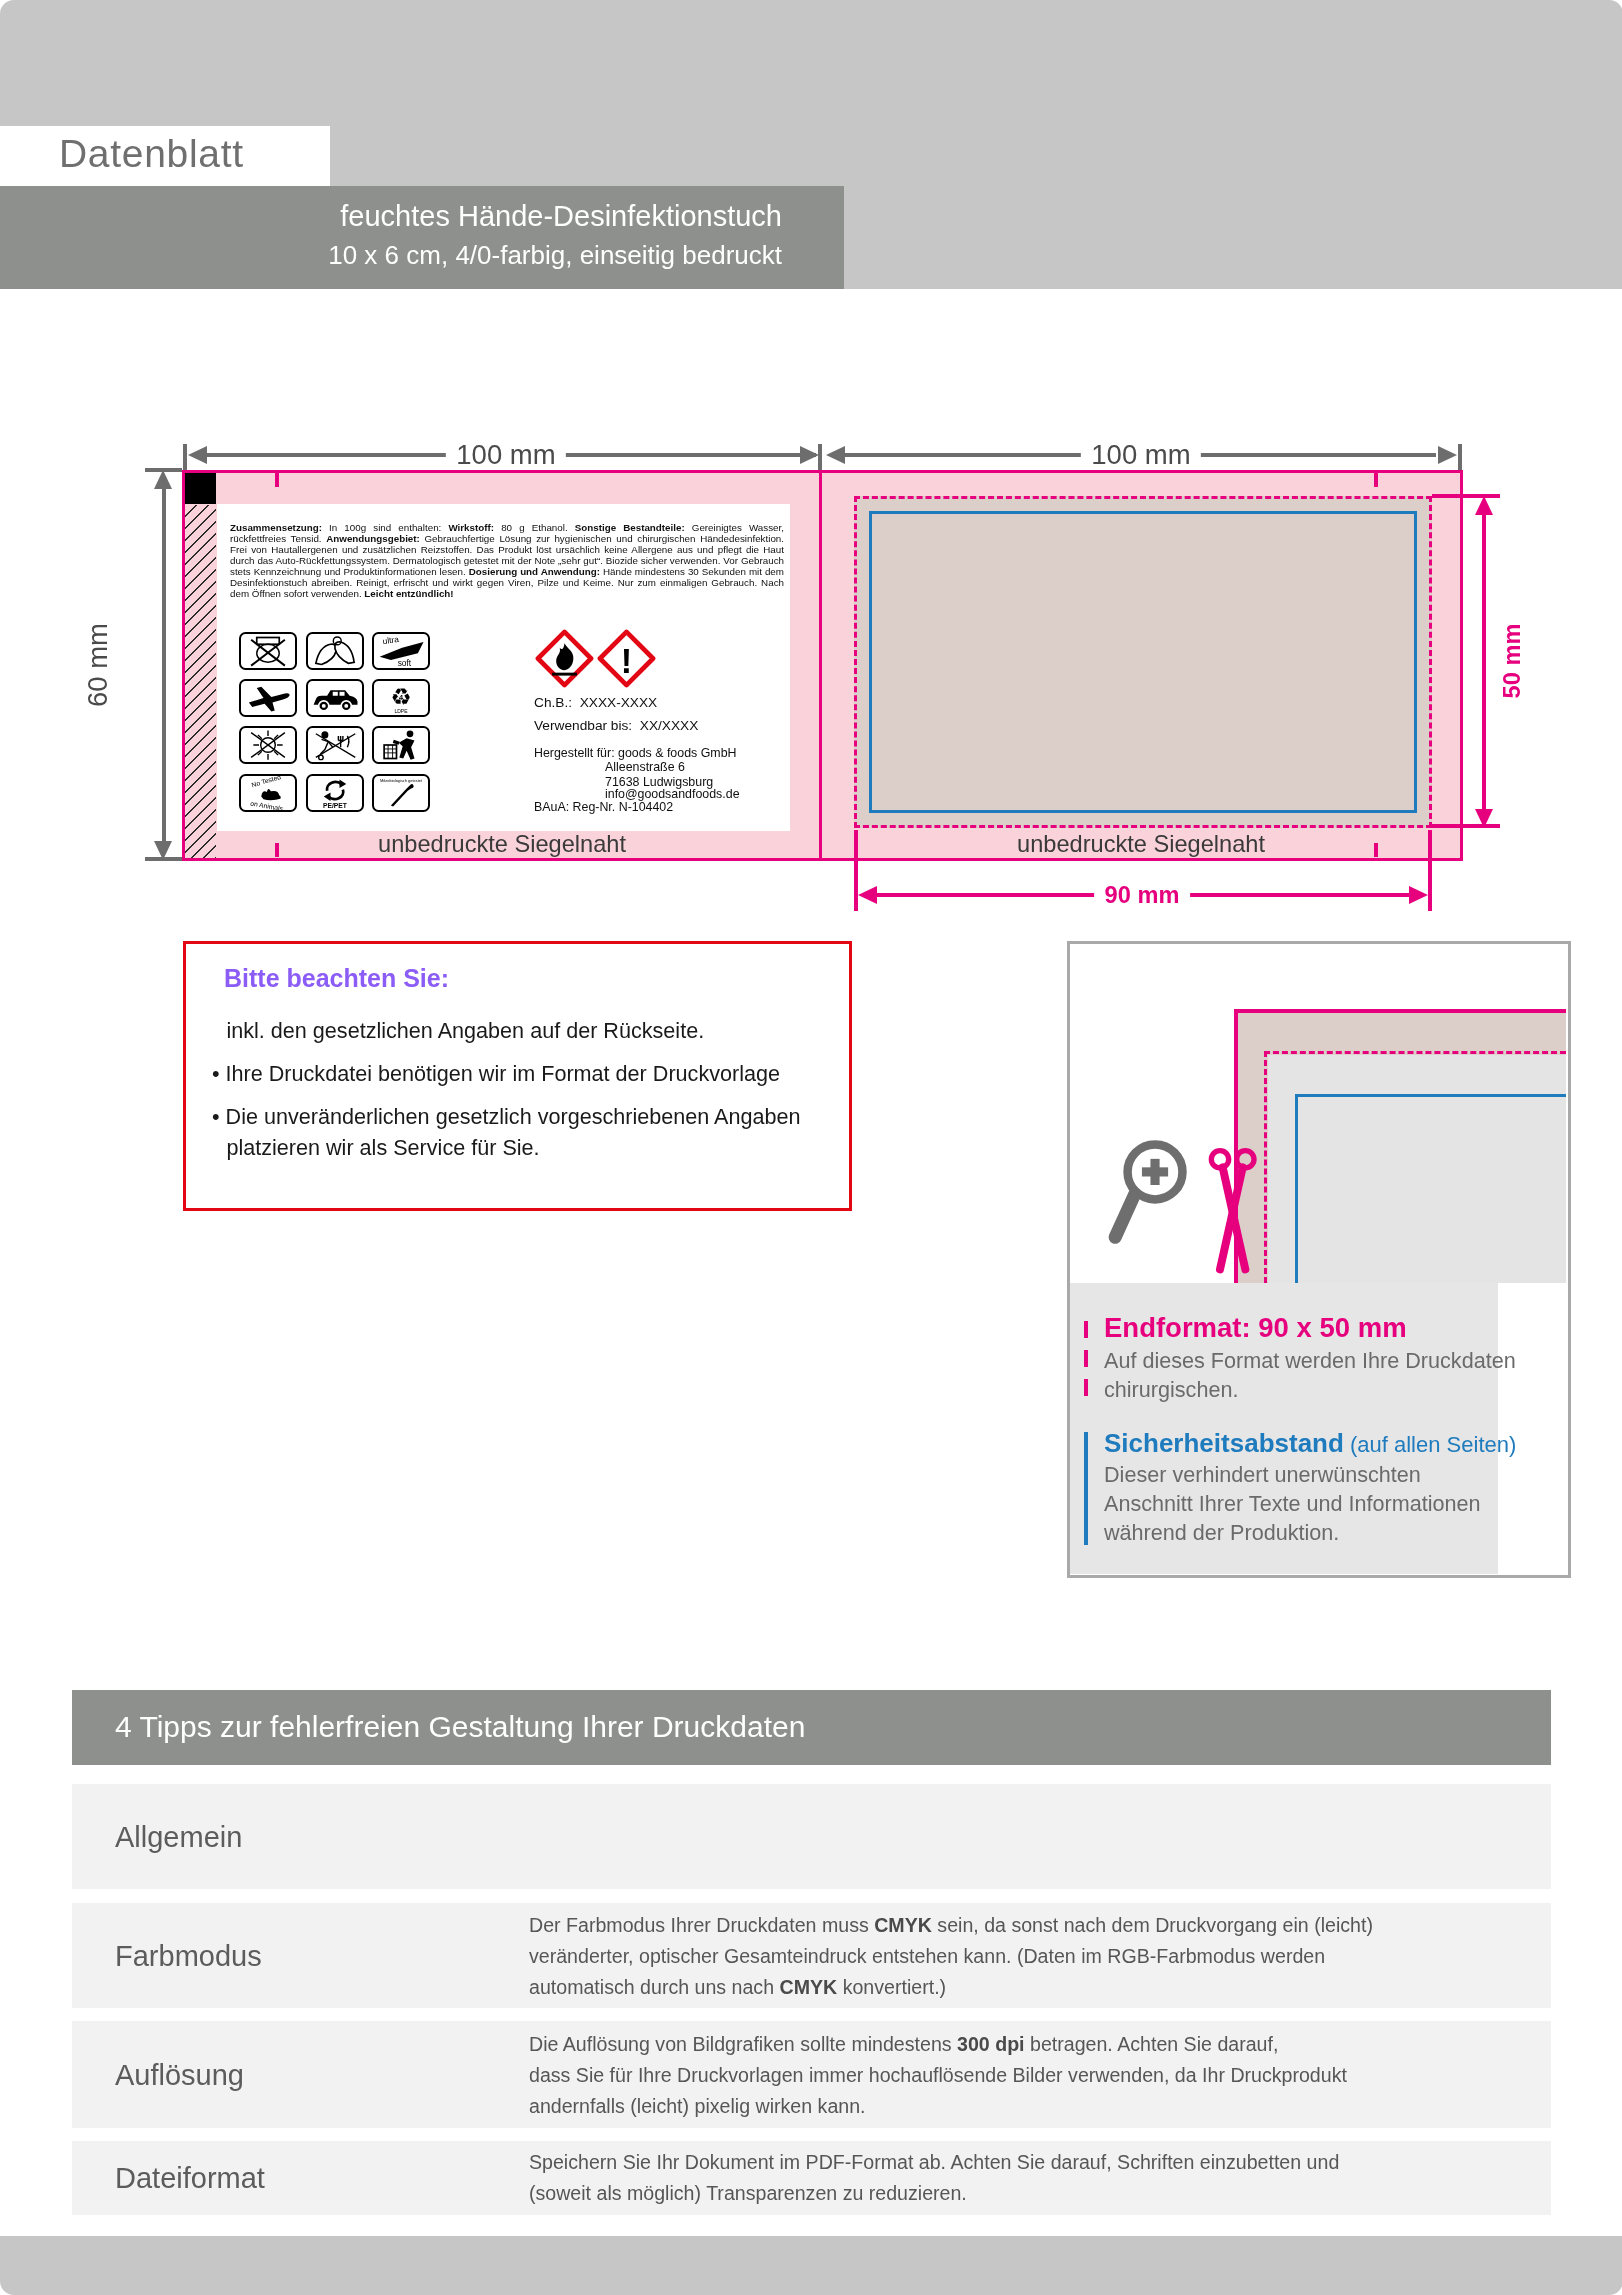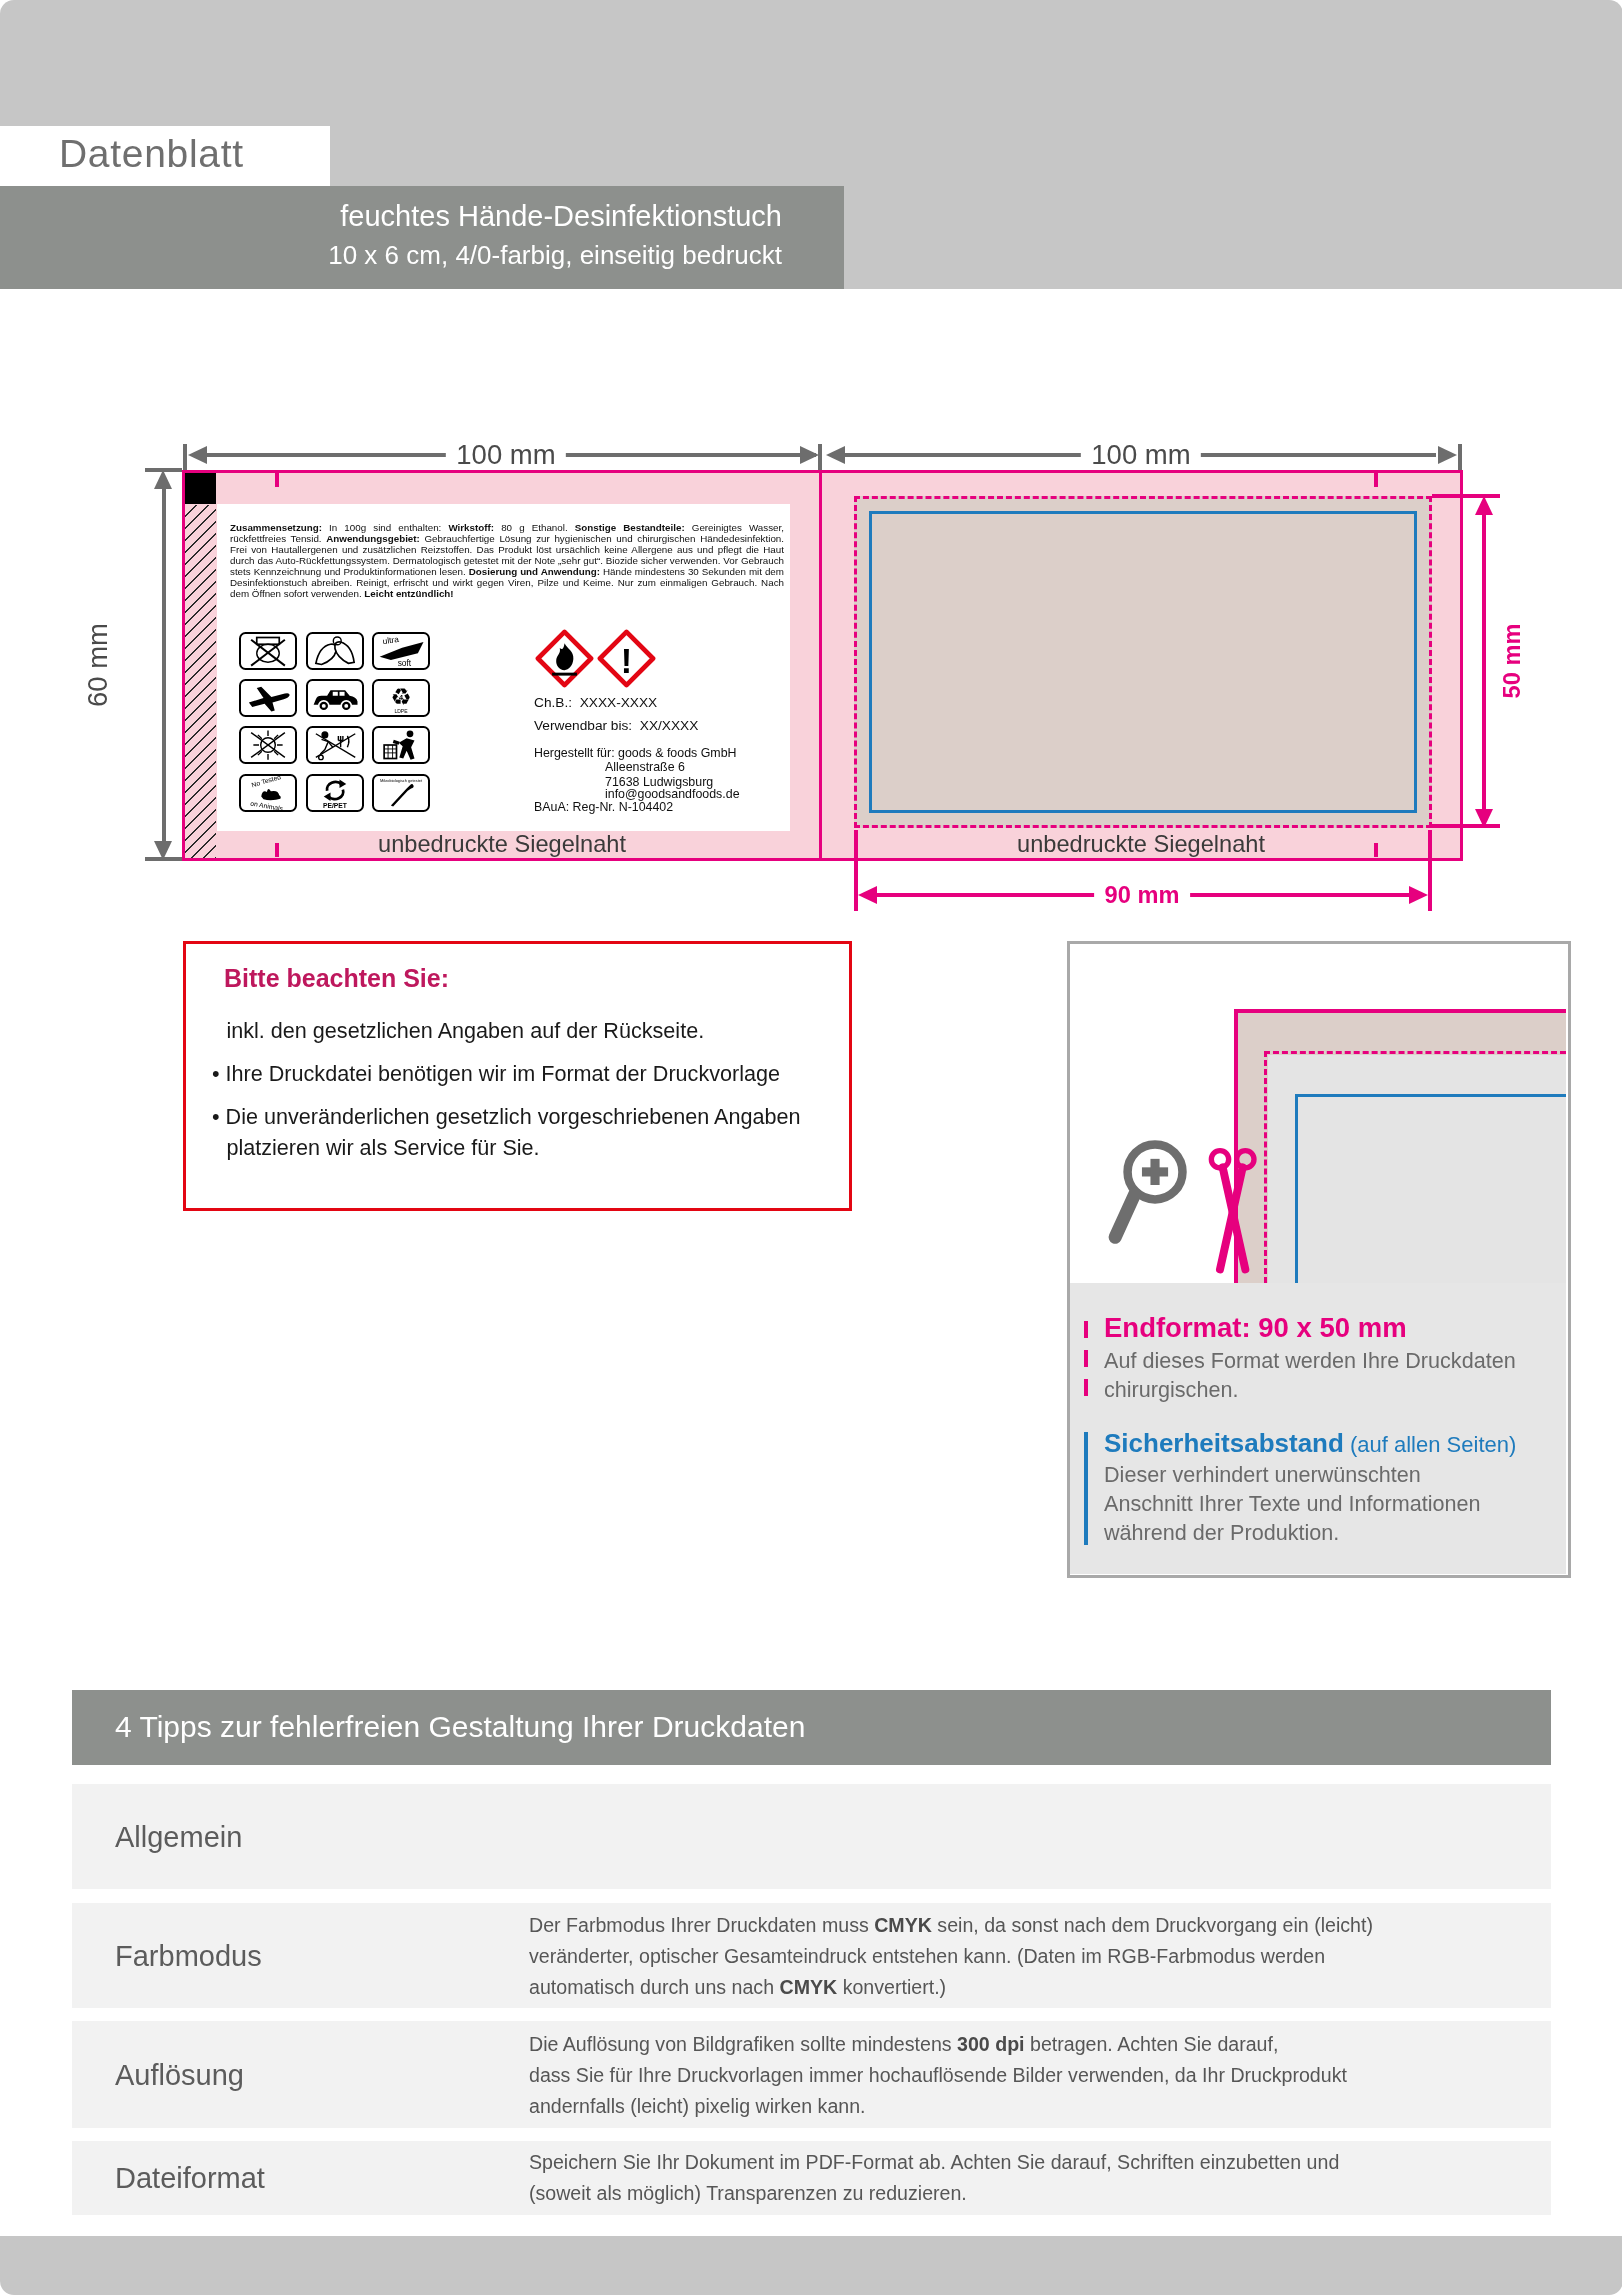--- a/index.html
+++ b/index.html
@@ -48,30 +48,30 @@
   .icon-cell svg{width:100%;height:100%;}
   .ghs{width:59px;height:59px;}
   .lbl21{font-size:13.7px;color:#101010;white-space:nowrap;}
   .lbl19{font-size:12.4px;color:#101010;white-space:nowrap;}
 
   .dashed-rect{box-sizing:border-box;border:3.9px dashed #e6007e;background:#dccfc9;}
   .blue-rect{box-sizing:border-box;border:3.3px solid #1e7bbd;}
 
   
   .notice{left:183px;top:941px;width:669px;height:270px;background:#fff;border:3.3px solid #e30613;box-sizing:border-box;}
-  .notice-title{position:absolute;left:38px;top:19.6px;font-size:25px;font-weight:bold;color:#be185d;}
+  .notice-title{position:absolute;left:38px;top:19.6px;font-size:25px;font-weight:bold;color:#8b5cf6;}
   .notice-bullets{position:absolute;left:26px;top:71px;width:609px;font-size:21.6px;color:#1a1a1a;line-height:31px;}
   .notice-bullets .first:before{content:"\2022\00a0";}
   .notice-bullets .cont{padding-left:14.4px;}
   .notice-bullets .gap{height:11.8px;}
 
   
   .detail{left:1067px;top:941px;width:504px;height:637px;background:#fff;border:3.9px solid #a9a9a9;
       box-sizing:border-box;overflow:hidden;}
-  .detail .gray-sec{position:absolute;left:0;top:339px;width:496px;height:291px;background:#e6e6e6;}
+  .detail .gray-sec{position:absolute;left:0;top:339px;width:428px;height:291px;background:#e6e6e6;}
   .ef-dash{position:absolute;width:3.9px;height:17px;background:#e6007e;}
   .ef-title{position:absolute;font-size:27.5px;font-weight:bold;color:#e6007e;white-space:nowrap;}
   .ef-line{position:absolute;font-size:21.6px;color:#6a6a6a;white-space:nowrap;}
   .sa-line{position:absolute;width:3.9px;background:#1e7bbd;}
   .sa-title{position:absolute;font-size:26px;font-weight:bold;color:#1e7bbd;white-space:nowrap;}
   .sa-title .suffix{font-weight:normal;font-size:22px;}
 
   
   .tips-banner{left:72px;top:1690px;width:1479px;height:75px;background:#8d908d;}
   .tips-banner span{position:absolute;left:43px;top:50%;transform:translateY(-52%);

